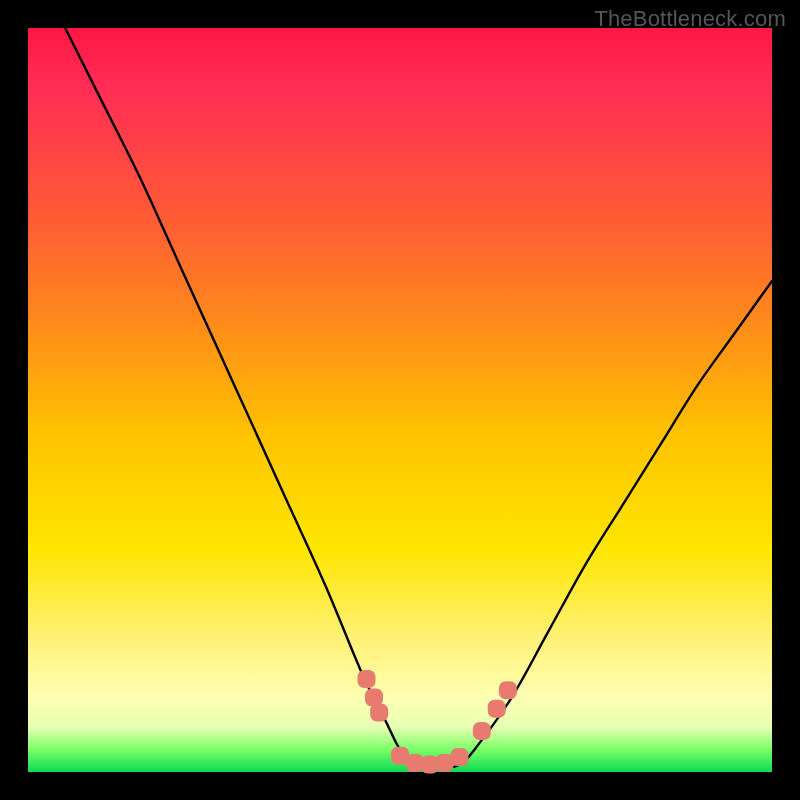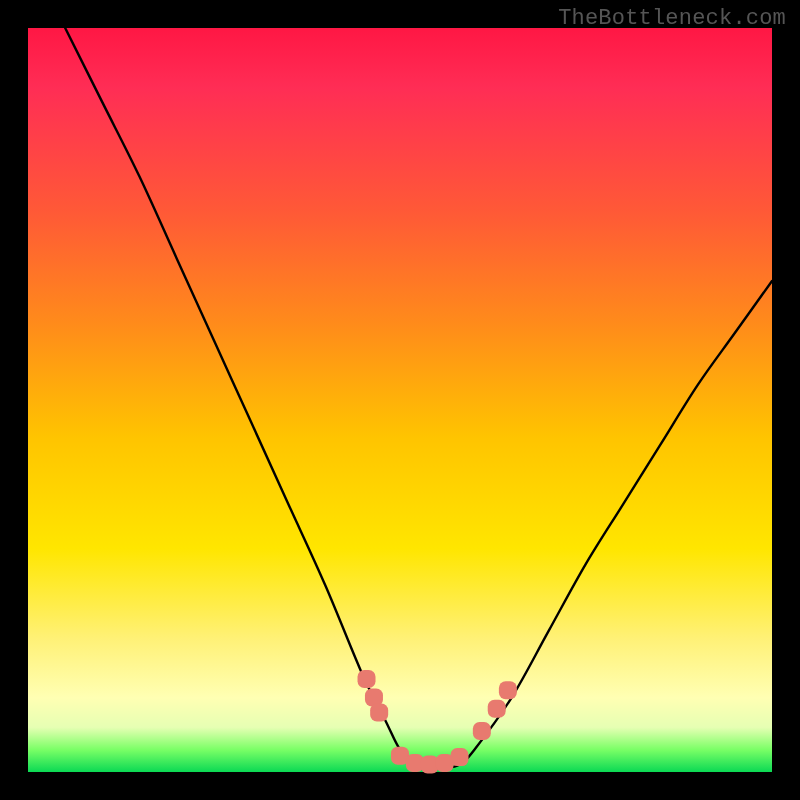--- a/index.html
+++ b/index.html
@@ -36,21 +36,21 @@
       #ffffb3 90%,
       #e6ffb3 94%,
       #7aff66 97%,
       #0bd954 100%
     );
   }
   .watermark {
     position: absolute;
     top: 6px;
     right: 14px;
-    font-family: Liberation Mono, monospace;
+    font-family: Liberation Sans, sans-serif;
     font-size: 22px;
     color: #555;
     letter-spacing: 0.2px;
     user-select: none;
   }
   svg.curve {
     position: absolute;
     left: 0;
     top: 0;
     width: 744px;

